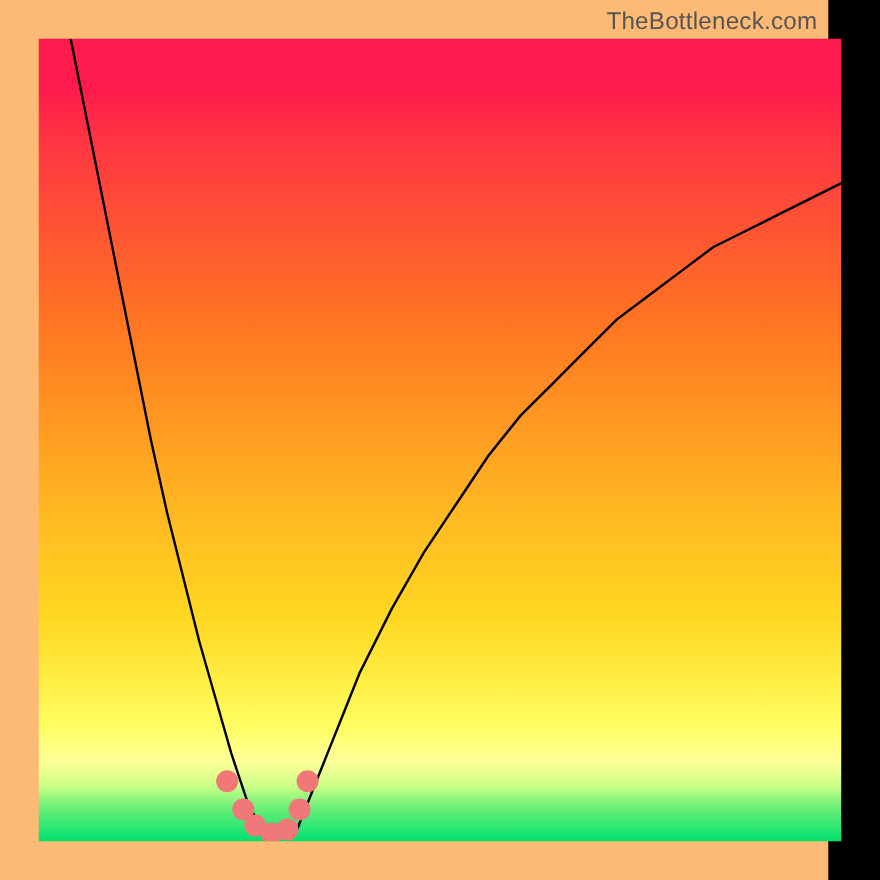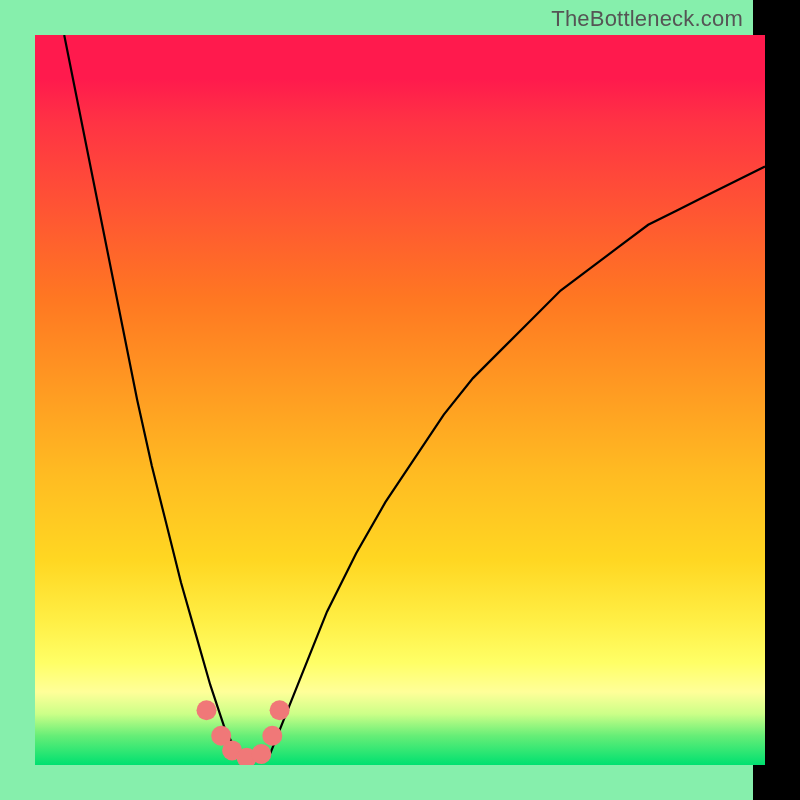--- a/index.html
+++ b/index.html
@@ -8,21 +8,21 @@
     width: 800px;
     height: 800px;
     overflow: hidden;
     background: #000;
     font-family: Arial, Helvetica, sans-serif;
   }
   .frame {
     position: absolute;
     left: 0; top: 0;
     width: 753px; height: 800px;
-    background: #86efac;
+    background: #fdba74;
   }
   .plot-area {
     position: absolute;
     left: 35px;
     top: 35px;
     width: 730px;
     height: 730px;
     overflow: hidden;
   }
   .gradient-bg {

